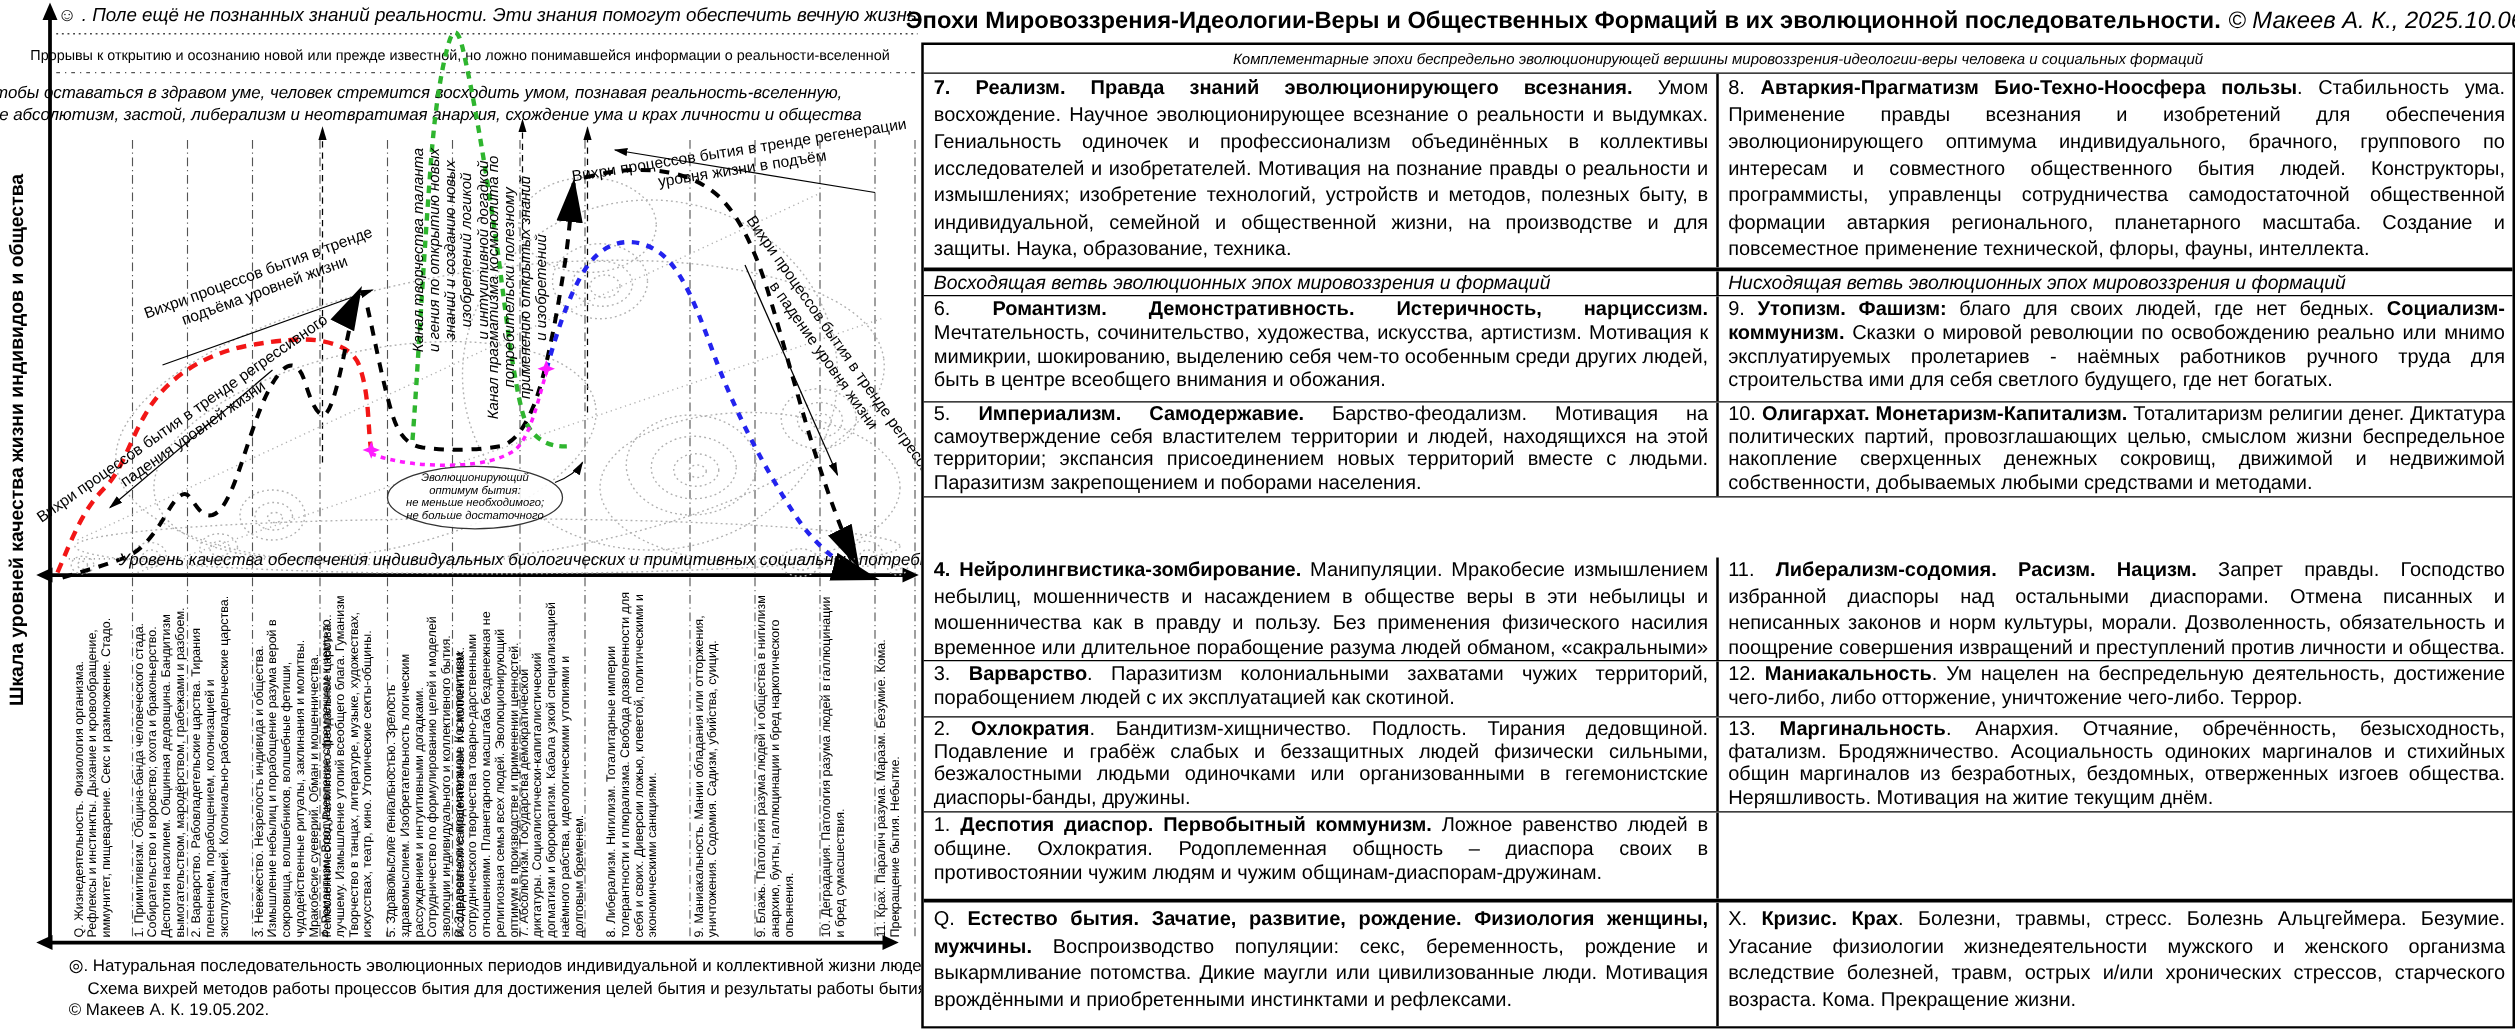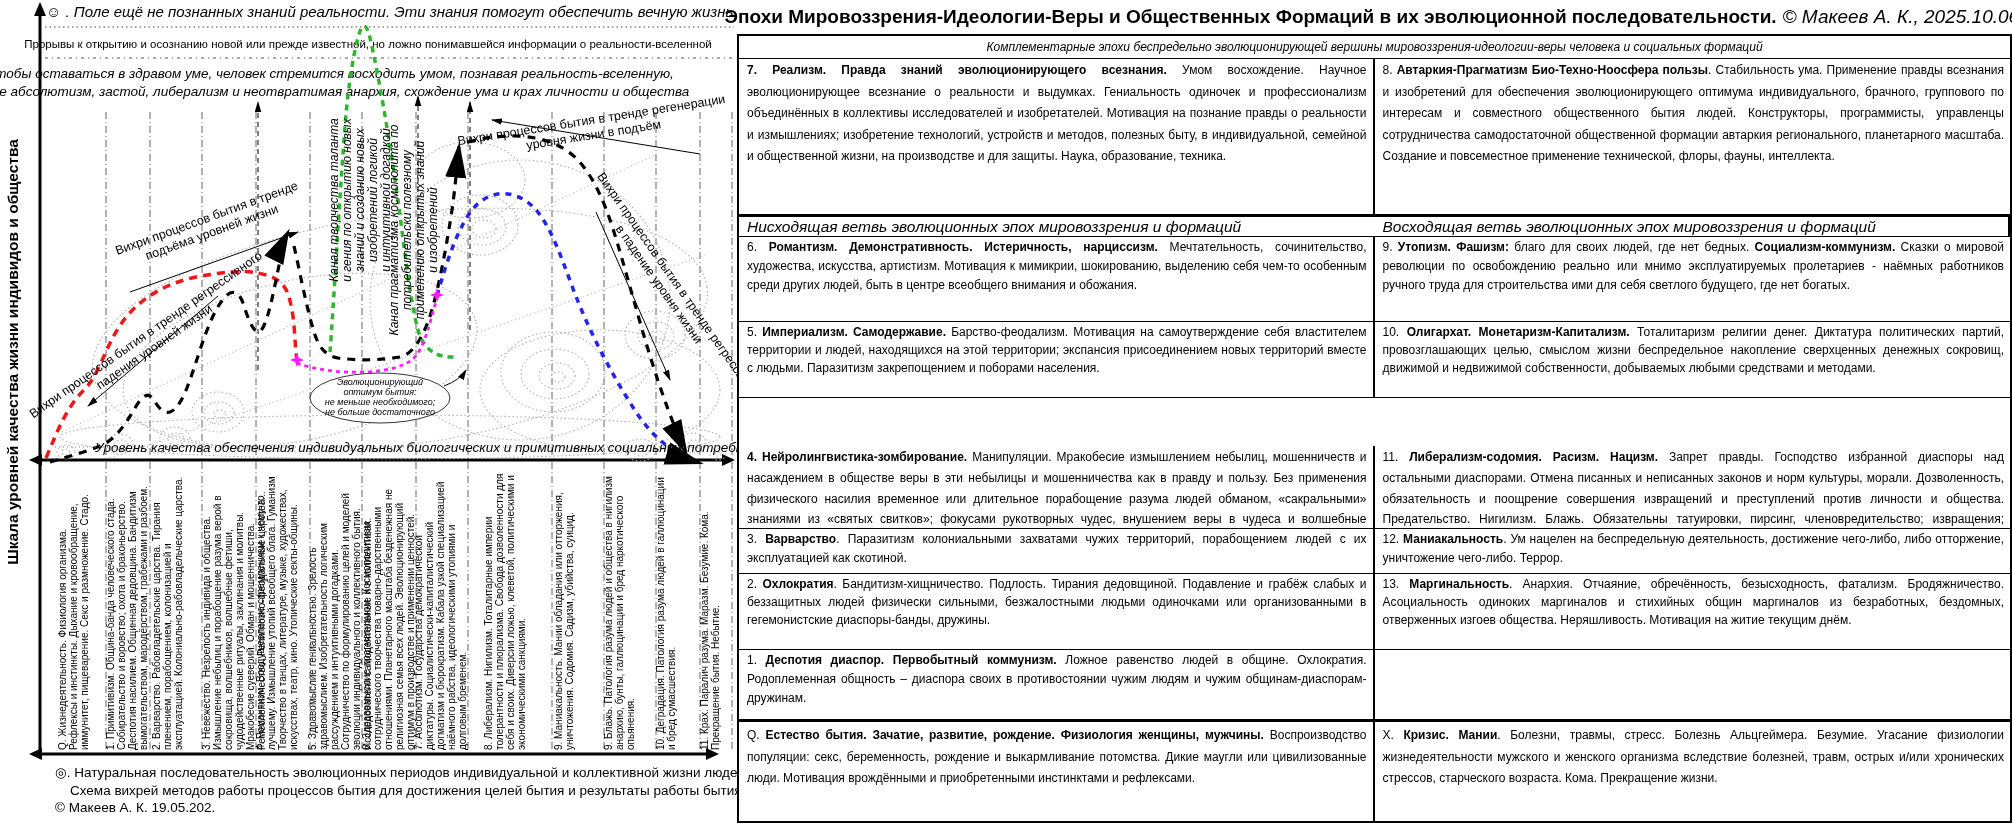--- a/index.html
+++ b/index.html
@@ -10,21 +10,21 @@
   .titlebar{height:34px;display:flex;align-items:center;justify-content:center;gap:6px;
     font-size:19px;white-space:nowrap;}
   .titlebar b{font-weight:bold;}
   .titlebar i{font-style:italic;font-weight:normal;}
   .tbl{position:absolute;left:0;right:0;top:34px;bottom:0;border:2px solid #000;
     display:grid;grid-template-rows:23px 158px 20px 85px 76px 131px 45px 76px 72px auto;}
   .tr{display:grid;grid-template-columns:1fr 1fr;border-bottom:1px solid #000;min-height:0;overflow:hidden;}
   .tr:last-child{border-bottom:none;}
   .tr.thick{border-bottom:3px solid #000;}
   .hdr{display:block;font-style:italic;font-size:12px;text-align:center;line-height:22px;border-bottom:1px solid #000;}
-  .td{padding:1px 6px 0 8px;font-size:12px;line-height:19px;text-align:justify;overflow:hidden;min-width:0;}
+  .td{padding:1px 6px 0 8px;font-size:16px;line-height:19px;text-align:justify;overflow:hidden;min-width:0;}
   .td.l{border-right:2px solid #000;}
   .branch .td{font-style:italic;font-size:15.5px;line-height:18px;text-align:left;}
   .lh21 .td{line-height:21.5px;}
   .lh20 .td{line-height:20.8px;margin-top:48px;}
   .lh18 .td{line-height:18.2px;}
   .lhq .td{line-height:21.5px;padding-top:3px;}
   .td b{font-weight:bold;}
 </style>
 </head>
 <body>
@@ -206,22 +206,22 @@
   </div>
   <div class="tbl">
     <div class="hdr">Комплементарные эпохи беспредельно эволюционирующей вершины мировоззрения-идеологии-веры человека и социальных формаций</div>
 
     <div class="tr thick lh21">
       <div class="td l"><b>7. Реализм. Правда знаний эволюционирующего всезнания.</b><span> Умом восхождение. Научное эволюционирующее всезнание о реальности и выдумках. Гениальность одиночек и профессионализм объединённых в коллективы исследователей и изобретателей. Мотивация на познание правды о реальности и измышлениях; изобретение технологий, устройств и методов, полезных быту, в индивидуальной, семейной и общественной жизни, на производстве и для защиты. Наука, образование, техника.</span></div>
       <div class="td"><span>8. </span><b>Автаркия-Прагматизм Био-Техно-Ноосфера пользы</b><span>. Стабильность ума. Применение правды всезнания и изобретений для обеспечения эволюционирующего оптимума индивидуального, брачного, группового по интересам и совместного общественного бытия людей. Конструкторы, программисты, управленцы сотрудничества самодостаточной общественной формации автаркия регионального, планетарного масштаба. Создание и повсеместное применение технической, флоры, фауны, интеллекта.</span></div>
     </div>
 
     <div class="tr branch">
+      <div class="td l">Восходящая ветвь эволюционных эпох мировоззрения и формаций</div>
       <div class="td">Нисходящая ветвь эволюционных эпох мировоззрения и формаций</div>
-      <div class="td l">Восходящая ветвь эволюционных эпох мировоззрения и формаций</div>
     </div>
 
     <div class="tr">
       <div class="td l"><span>6. </span><b>Романтизм. Демонстративность. Истеричность, нарциссизм.</b><span> Мечтательность, сочинительство, художества, искусства, артистизм. Мотивация к мимикрии, шокированию, выделению себя чем-то особенным среди других людей, быть в центре всеобщего внимания и обожания.</span></div>
       <div class="td"><span>9. </span><b>Утопизм. Фашизм:</b><span> благо для своих людей, где нет бедных. </span><b>Социализм-коммунизм.</b><span> Сказки о мировой революции по освобождению реально или мнимо эксплуатируемых пролетариев - наёмных работников ручного труда для строительства ими для себя светлого будущего, где нет богатых.</span></div>
     </div>
 
     <div class="tr lh18">
       <div class="td l"><span>5. </span><b>Империализм. Самодержавие.</b><span> Барство-феодализм. Мотивация на самоутверждение себя властителем территории и людей, находящихся на этой территории; экспансия присоединением новых территорий вместе с людьми. Паразитизм закрепощением и поборами населения.</span></div>
       <div class="td"><span>10. </span><b>Олигархат. Монетаризм-Капитализм.</b><span> Тоталитаризм религии денег. Диктатура политических партий, провозглашающих целью, смыслом жизни беспредельное накопление сверхценных денежных сокровищ, движимой и недвижимой собственности, добываемых любыми средствами и методами.</span></div>
@@ -241,18 +241,18 @@
       <div class="td l"><span>2. </span><b>Охлократия</b><span>. Бандитизм-хищничество. Подлость. Тирания дедовщиной. Подавление и грабёж слабых и беззащитных людей физически сильными, безжалостными людьми одиночками или организованными в гегемонистские диаспоры-банды, дружины.</span></div>
       <div class="td"><span>13. </span><b>Маргинальность</b><span>. Анархия. Отчаяние, обречённость, безысходность, фатализм. Бродяжничество. Асоциальность одиноких маргиналов и стихийных общин маргиналов из безработных, бездомных, отверженных изгоев общества. Неряшливость. Мотивация на житие текущим днём.</span></div>
     </div>
 
     <div class="tr thick">
       <div class="td l"><span>1. </span><b>Деспотия диаспор. Первобытный коммунизм.</b><span> Ложное равенство людей в общине. Охлократия. Родоплеменная общность – диаспора своих в противостоянии чужим людям и чужим общинам-диаспорам-дружинам.</span></div>
     </div>
 
     <div class="tr lhq">
       <div class="td l"><span>Q. </span><b>Естество бытия. Зачатие, развитие, рождение. Физиология женщины, мужчины.</b><span> Воспроизводство популяции: секс, беременность, рождение и выкармливание потомства. Дикие маугли или цивилизованные люди. Мотивация врождёнными и приобретенными инстинктами и рефлексами.</span></div>
-      <div class="td"><span>X. </span><b>Кризис. Мании</b><span>. Болезни, травмы, стресс. Болезнь Альцгеймера. Безумие. Угасание физиологии жизнедеятельности мужского и женского организма вследствие болезней, травм, острых и/или хронических стрессов, старческого возраста. Кома. Прекращение жизни.</span></div>
+      <div class="td"><span>X. </span><b>Кризис. Крах</b><span>. Болезни, травмы, стресс. Болезнь Альцгеймера. Безумие. Угасание физиологии жизнедеятельности мужского и женского организма вследствие болезней, травм, острых и/или хронических стрессов, старческого возраста. Кома. Прекращение жизни.</span></div>
     </div>
   </div>
 </div>
 
 </div>
 
 </body></html>

